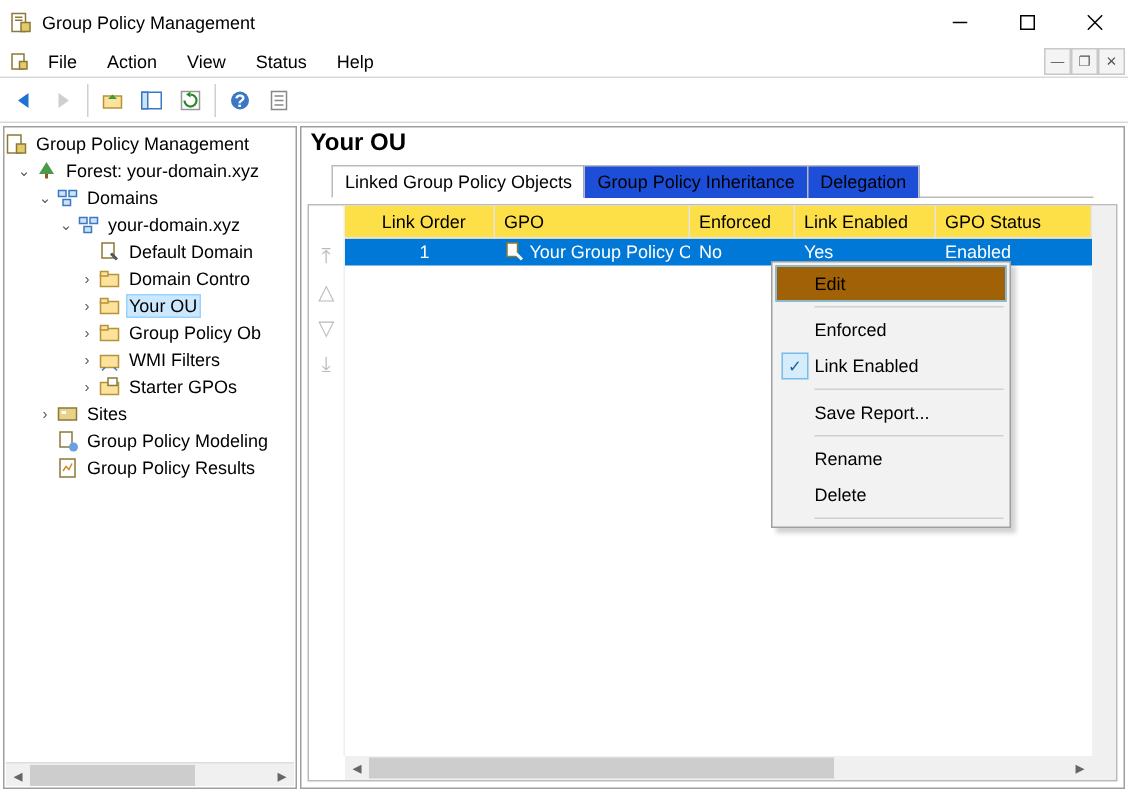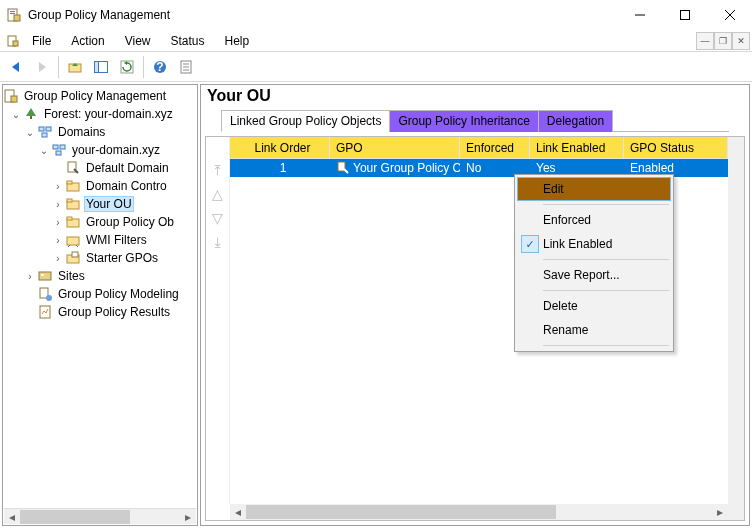--- a/index.html
+++ b/index.html
@@ -24,21 +24,21 @@
   .tw { width:14px; text-align:center; color:#5b5b5b; font-size:10px; cursor:default;}
   .ic { width:16px; height:16px; display:inline-flex; align-items:center; justify-content:center; margin-right:3px;}
   .lbl { padding: 1px 2px; }
   .sel { background:#cce8ff; border:1px solid #99d1ff; padding:0 1px;}
   .tree-scroll { position:absolute; bottom:1px; left:1px; right:1px; height:16px; background:#f0f0f0; display:flex; align-items:center; justify-content:space-between; border-top:1px solid #ddd;}
   .tree-scroll .ar { width:16px; text-align:center; color:#666;}
   .tree-scroll .thumb { position:absolute; left:16px; height:14px; top:1px; width:110px; background:#cdcdcd;}
   .right { flex:1; border:1px solid #9f9f9f; margin:2px 2px 2px 0; display:flex; flex-direction:column; overflow:hidden;}
   .right .head { font-size:16px; font-weight:bold; padding: 2px 6px 4px 6px;}
   .tabs { display:flex; border-bottom:1px solid #bbb; margin: 0 20px; }
-  .tabs .tab { padding: 3px 8px; border:1px solid #bbb; border-bottom:none; margin-right:-1px; background:#8b5cf6; position:relative; top:1px;}
+  .tabs .tab { padding: 3px 8px; border:1px solid #bbb; border-bottom:none; margin-right:-1px; background:#1d4ed8; position:relative; top:1px;}
   .tabs .tab.active { background:#fff; border-bottom:1px solid #fff;}
   .details { flex:1; margin:4px; border:1px solid #bbb; background:#fff; position:relative; overflow:hidden;}
   .ordercol { position:absolute; left:0; top:0; bottom:16px; width:24px; border-right:1px solid #eee; display:flex; flex-direction:column; align-items:center; padding-top:26px; gap:10px; color:#bbb;}
   .ordercol span { font-size:14px; line-height:1;}
   .listwrap { position:absolute; left:24px; top:0; right:16px; bottom:16px; }
   .listhead { display:flex; height:22px; }
   .listhead .col { border-right:1px solid #e4e4e4; border-bottom:1px solid #e4e4e4; display:flex; align-items:center; padding-left:6px; background:#fde047;}
   .listrow { display:flex; height:18px; background:#0078d7; color:#fff; align-items:center;}
   .listrow .cell { padding-left:6px; display:flex; align-items:center; overflow:hidden; white-space:nowrap;}
   .hscroll { position:absolute; left:24px; bottom:0; right:16px; height:16px; background:#f0f0f0; display:flex; align-items:center;}
@@ -357,19 +357,19 @@
   <div class="mi">
       <span class="chk">✓</span>
       <span>Link Enabled</span>
     </div>
   <div class="sep"></div>
   <div class="mi">
       <span>Save Report...</span>
     </div>
   <div class="sep"></div>
   <div class="mi">
+      <span>Rename</span>
+    </div>
+  <div class="mi">
       <span>Delete</span>
     </div>
-  <div class="mi">
-      <span>Rename</span>
-    </div>
   <div class="sep"></div>
 </div>
 
 </body></html>

